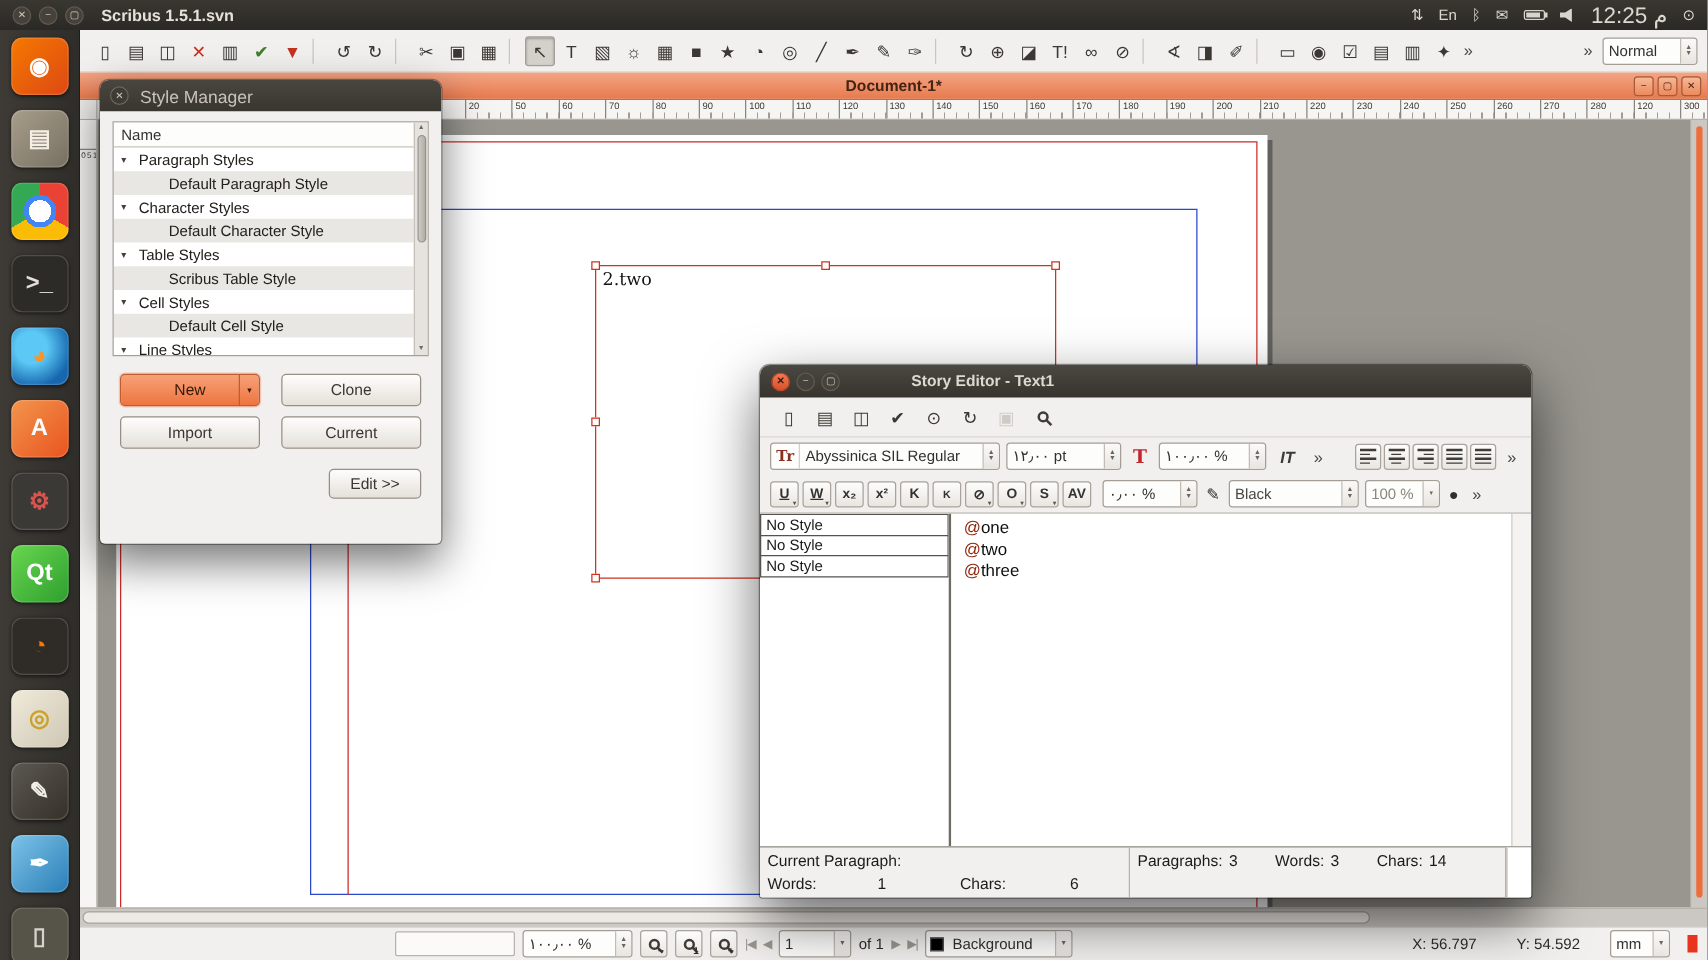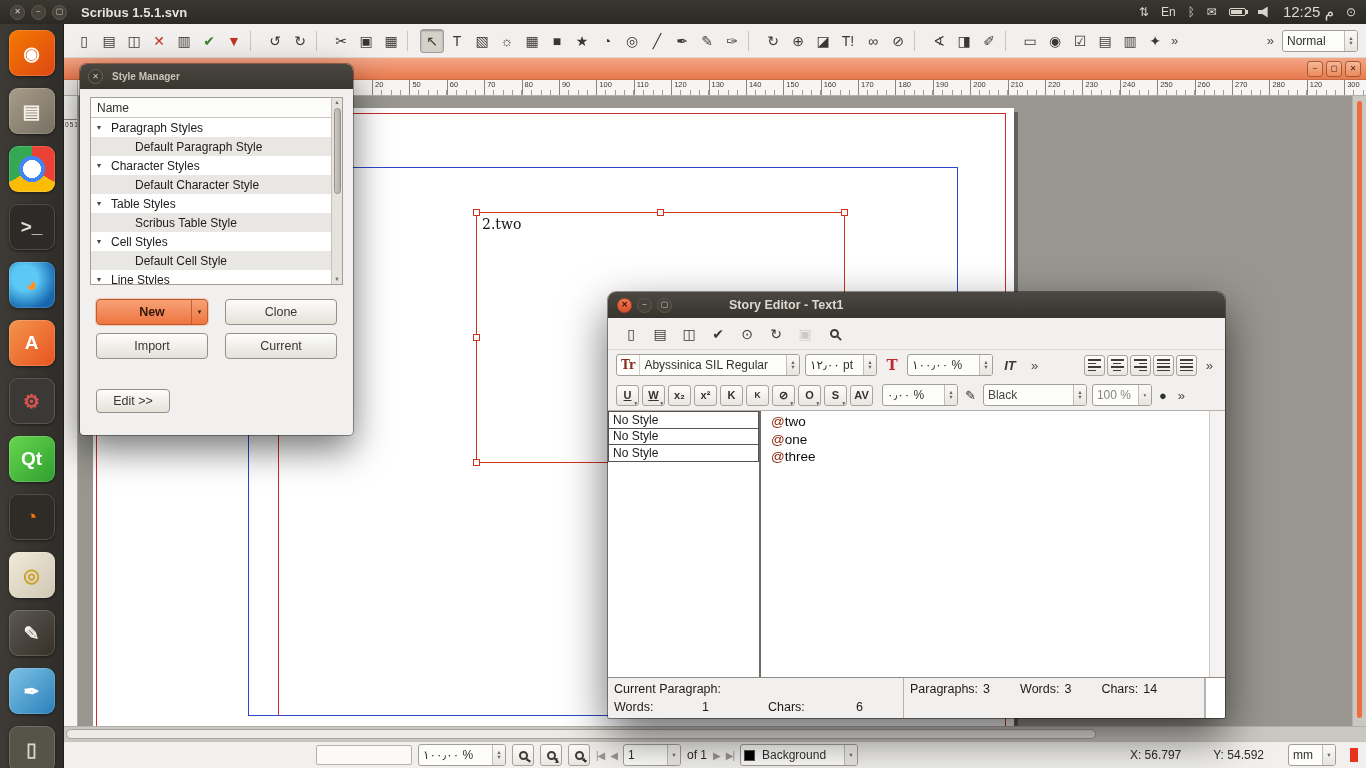--- a/index.html
+++ b/index.html
@@ -10,21 +10,21 @@
 
   
   #topbar{position:absolute;left:0;top:0;width:1366px;height:24px;z-index:100;
     background:linear-gradient(#3a3731,#2b2925);display:flex;align-items:center;padding:0 10px;color:#dfdbd3}
   .winctl{display:flex;gap:6px;margin-right:14px}
   .circ{width:15px;height:15px;border-radius:50%;background:#46423b;border:1px solid #5f5a50;color:#cfc9bf;
     font-size:8px;line-height:1;display:flex;align-items:center;justify-content:center;flex:none}
   #app-title{font-size:13px;font-weight:bold;color:#e6e2da}
   #tray{margin-left:auto;display:flex;align-items:center;gap:12px}
   .tray-ico{font-size:12px;color:#dcd8d0}
-  .time{font-size:15px}
+  .time{font-size:18px}
   .batt{width:17px;height:8px;border:1px solid #d8d4cc;border-radius:2px;position:relative;display:inline-block}
   .batt::before{content:"";position:absolute;right:-3px;top:1px;width:2px;height:4px;background:#d8d4cc}
   .batt::after{content:"";position:absolute;left:1px;top:1px;bottom:1px;width:11px;background:#d8d4cc}
   .spk{width:13px;height:11px;background:#d8d4cc;display:inline-block;
     clip-path:polygon(0 32%,34% 32%,75% 0,75% 100%,34% 68%,0 68%)}
 
   
   #launcher{position:absolute;left:0;top:24px;width:64px;bottom:0;z-index:90;overflow:hidden;
     background:linear-gradient(90deg,#3e3b36,#2f2d29);display:flex;flex-direction:column;align-items:center;
     padding-top:6px;gap:12px;border-right:1px solid #1f1d1a}
@@ -108,21 +108,21 @@
   #coord-x{margin-left:0}
   #coord-y{margin:0 18px 0 26px}
   #unit-combo{width:48px;margin-right:8px}
   #progress-sliver{width:8px;height:14px;background:#e8341c;flex:none}
 
   
   #style-manager{position:absolute;left:80px;top:64px;width:273px;height:371px;z-index:60;background:#f1f0ee;
     border-radius:7px 7px 4px 4px;box-shadow:0 14px 36px rgba(0,0,0,.55),0 0 0 1px rgba(0,0,0,.35);overflow:hidden}
   .sm-titlebar{height:25px;background:linear-gradient(#4a463f,#393630);display:flex;align-items:center;gap:9px;padding:0 8px}
   .dlg-close{background:#3e3b35;border-color:#6a645a}
-  .sm-title{font-size:10px;font-weight:bold;color:#c9c3b9}
+  .sm-title{font-size:14px;font-weight:normal;color:#c9c3b9}
   .sm-body{padding:8px 10px}
   .sm-listbox{border:1px solid #a49e96;background:#fff;height:188px;position:relative;overflow:hidden}
   .sm-header{height:20px;border-bottom:1px solid #c8c3bc;display:flex;align-items:center;padding-left:6px;
     font-size:12px;color:#33312d;background:#fdfdfc;margin-right:11px}
   .sm-rows{overflow:hidden;height:167px;margin-right:11px}
   .smrow{height:19px;display:flex;align-items:center;font-size:12px;color:#22201d;padding-left:20px;position:relative}
   .smrow .exp{position:absolute;left:6px;font-size:8px;color:#44413c;visibility:hidden}
   .smrow.parent .exp{visibility:visible}
   .smrow.child{padding-left:44px}
   .smrow.alt{background:#e9e7e3}
@@ -130,43 +130,43 @@
     display:flex;flex-direction:column;align-items:center}
   .sarr{font-size:5.5px;color:#6d6a64;height:9px;line-height:9px}
   .sthumb{width:7px;height:86px;flex:none;background:linear-gradient(90deg,#cdc9c3,#b2ada6);border:1px solid #96918a;border-radius:4px;margin:1px 0}
   .sfill{flex:1}
   .sm-btnrow{display:flex;justify-content:space-between;margin-top:14px;padding:0 6px}
   .sm-btnrow + .sm-btnrow{margin-top:8px}
   .btn{height:26px;width:112px;border:1px solid #978f85;border-radius:4px;background:linear-gradient(#fdfdfc,#e5e1da);
     font-family:"Liberation Sans",sans-serif;font-size:12.5px;color:#3a3733;display:flex;align-items:center;justify-content:center;cursor:default}
   .btn .blbl2{flex:1;text-align:center}
   .btn.primary{background:linear-gradient(#f6a277,#ee7540);border-color:#c05c31;box-shadow:0 0 0 1px rgba(238,117,64,.35)}
-  .btn.primary .blbl{flex:1;text-align:center;padding-left:16px;color:#36180a;font-weight:bold}
+  .btn.primary .blbl{flex:1;text-align:center;padding-left:16px;color:#36180a;font-weight:normal}
   .mdd{width:16px;align-self:stretch;border-left:1px solid #c05c31;display:flex;align-items:center;justify-content:center;
     font-size:7px;color:#36180a}
-  .sm-editrow{display:flex;justify-content:flex-start;margin-top:30px;padding:0 6px}
+  .sm-editrow{display:flex;justify-content:flex-end;margin-top:16px;padding:0 6px}
   #edit-btn{width:74px;height:24px}
 
   
   #story-editor{position:absolute;left:608px;top:292px;width:617px;height:426px;z-index:70;background:#f1f0ee;
     border-radius:8px 8px 2px 2px;box-shadow:0 18px 46px rgba(0,0,0,.6),0 0 0 1px rgba(0,0,0,.4);
     display:flex;flex-direction:column;overflow:hidden}
   .se-titlebar{height:26px;flex:none;background:linear-gradient(#4b4742,#37342e);display:flex;align-items:center;gap:5px;padding:0 9px}
   .se-close{background:linear-gradient(#f17753,#d8522c);border-color:#b94a26;color:#3a1505;font-weight:bold}
   .se-title{font-size:12.5px;font-weight:bold;color:#ddd8d0;margin-left:52px}
   .se-toolbar{height:32px;flex:none;display:flex;align-items:center;gap:7px;padding:0 12px;border-bottom:1px solid #dcd8d2}
   .setb{width:22px;height:22px;font-size:14px}
   .setb .mg{display:none}
   .setb.mag .mg{display:inline-block}
   .setb.dim{opacity:.4}
   .se-row{height:30px;flex:none;display:flex;align-items:center;gap:5px;padding:0 8px}
   #font-combo{width:184px}
   .ficon{font-family:"DejaVu Serif",serif;font-weight:bold;font-size:12px;color:#8a3020;padding:0 4px;
     border-right:1px solid #d5d0c9;align-self:stretch;display:flex;align-items:center}
-  #size-combo{width:72px}
+  #size-combo{width:92px}
   .ricon{color:#c1272d;font-weight:bold;font-size:15px;width:20px;text-align:center;flex:none;font-family:"DejaVu Serif",serif}
   #scale-combo{width:86px}
   .iticon{font-weight:bold;font-style:italic;font-size:13px;color:#3c3a36;width:24px;text-align:center;flex:none}
   .alngrp{display:flex;gap:2px;flex:none}
   .albtn{width:21px;height:21px;border:1px solid #a9a39b;border-radius:3px;background:linear-gradient(#fdfdfc,#e9e6e1);
     display:flex;align-items:center;justify-content:center}
   .albars{display:flex;flex-direction:column;gap:2px;width:13px}
   .albars i{height:1.5px;background:#3f3c38;display:block;width:100%}
   .al-left i:nth-child(even){width:60%}
   .al-center i:nth-child(even){width:60%;margin:0 auto}
@@ -410,20 +410,21 @@
       <div class="combo" id="layout-combo">
         <span class="val">Normal</span>
         <span class="spin">
             <i>▲</i>
             <i>▼</i>
           </span>
       </div>
     </div>
 
     <div id="tabbar">
+      <span id="tab-title">Document-1*</span>
       <div id="tab-controls">
         <span class="tabbtn">−</span>
         <span class="tabbtn">▢</span>
         <span class="tabbtn">✕</span>
       </div>
     </div>
 
     <div id="ruler-row">
       <div id="ruler-corner"></div>
       <div id="hruler">
@@ -800,22 +801,22 @@
           </div>
           <div class="se-style-row">
             <span>No Style</span>
           </div>
           <div class="se-style-row">
             <span>No Style</span>
           </div>
         </div>
       <div class="se-text">
 
-      <div class="se-line"><span class="at">@</span><span class="wd">two</span></div>
-          <div class="se-line"><span class="at">@</span><span class="wd">one</span></div>
+      <div class="se-line"><span class="at">@</span><span class="wd">one</span></div>
+          <div class="se-line"><span class="at">@</span><span class="wd">two</span></div>
           <div class="se-line"><span class="at">@</span><span class="wd">three</span></div>
         </div>
       <div class="se-vscrollbar"></div>
     </div>
 
     <div class="se-status">
       <div class="se-sbox left">
         <div class="se-srow">
             <span class="slab">Current Paragraph:</span>
           </div>

